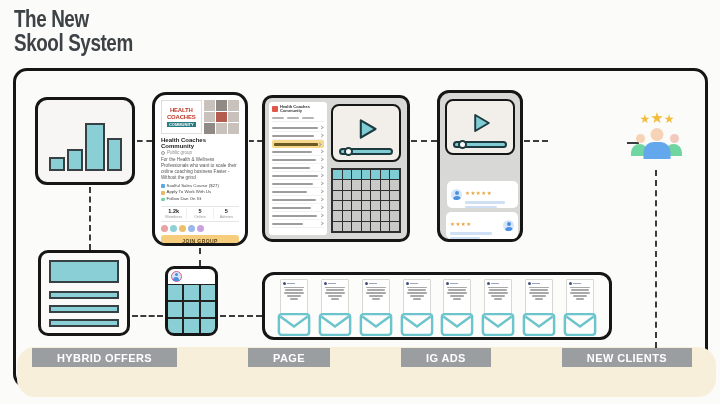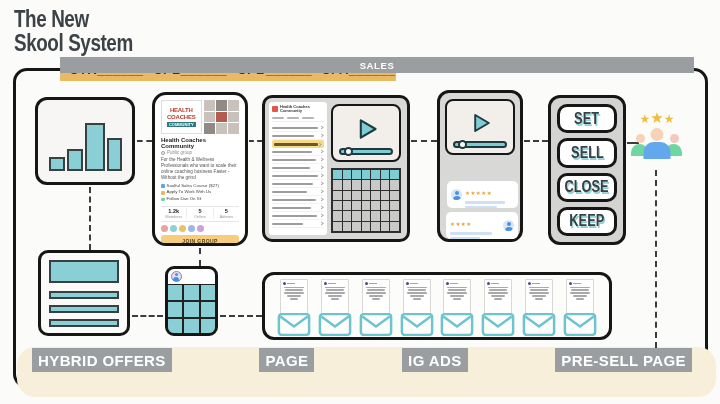--- a/index.html
+++ b/index.html
@@ -133,44 +133,35 @@
   .email { position:relative; width:36px; height:58px; }
   .ecard { position:absolute; left:50%; transform:translateX(-50%); top:0; width:28px; height:38px; background:#fff; border:1px solid #d8d8d4; border-radius:1px; padding:2px; }
   .ecard .eh { display:flex; gap:1px; align-items:center; margin-bottom:1.5px; }
   .ecard .eh i { width:3px; height:3px; background:#44507a; border-radius:50%; }
   .ecard .eh s { width:8px; height:1.5px; background:#9aa6c0; }
   .ecard .el { height:1.6px; background:#a9a9a9; border-radius:1px; margin:1.3px auto 0; }
   .env { position:absolute; left:50%; transform:translateX(-50%); bottom:0; }
 
   
   .bottom-labels { position:absolute; left:32px; width:660px; top:348px; display:flex; justify-content:space-between; z-index:6; }
-  .blabel { background:#9b9ea1; color:#fff; font-weight:bold; font-size:15px; letter-spacing:.4px; padding:4px 6px 3px; white-space:nowrap; }
+  .blabel { background:#9b9ea1; color:#fff; font-weight:bold; font-size:11px; letter-spacing:.4px; padding:4px 25px 3px; white-space:nowrap; }
 </style>
 </head>
 <body>
 
 <div class="stage">
 
   <div class="title">
     <div>The New</div>
     <div>Skool System</div>
   </div>
 
   <div class="frame"></div>
   <div class="cream"></div>
 
-  <div class="top-strip">
-      <div class="tl metric">CTR______</div>
-      <div class="tl stage">SKOOL COMMUNITY</div>
-      <div class="tl metric">CPL______</div>
-      <div class="tl stage">APPTS</div>
-      <div class="tl metric">CPB______</div>
-      <div class="tl stage">SALES</div>
-      <div class="tl metric">CPA______</div>
-    </div>
 
   <div class="dash-h" style="left:137px;top:140px;width:15px;"></div>
   <div class="dash-h" style="left:249px;top:140px;width:13px;"></div>
   <div class="dash-h" style="left:411px;top:140px;width:26px;"></div>
   <div class="dash-h" style="left:524px;top:140px;width:24px;"></div>
   <div class="dash-h" style="left:627px;top:142px;width:12px;"></div>
   <div class="dash-v" style="left:89px;top:187px;height:63px;"></div>
   <div class="dash-v" style="left:199px;top:248px;height:18px;"></div>
   <div class="dash-v" style="left:655px;top:170px;height:178px;"></div>
   <div class="dash-h" style="left:132px;top:315px;width:31px;"></div>
@@ -386,34 +377,20 @@
     <div class="bubble b2">
       <span class="bl">
         <span class="stars">★★★★</span>
         <span class="ln" style="width:42px;display:block;"></span>
         <span class="ln" style="width:30px;display:block;"></span>
       </span>
       <span class="av"></span>
     </div>
   </div>
 
-  <div class="inkbox sales-box">
-      <div class="pill">
-        <span>SET</span>
-      </div>
-      <div class="pill">
-        <span>SELL</span>
-      </div>
-      <div class="pill">
-        <span>CLOSE</span>
-      </div>
-      <div class="pill">
-        <span>KEEP</span>
-      </div>
-    </div>
 
   <div class="people">
     <div class="pstars">
       <span class="s1">★</span><span class="s2">★</span><span class="s3">★</span>
     </div>
     <div class="person pL">
         <div class="head"></div>
         <div class="torso"></div>
       </div>
     <div class="person pR">
@@ -591,16 +568,16 @@
       <rect x="2" y="2" width="32" height="22" rx="3" fill="#fdfdfc" stroke="#6cc4cc" stroke-width="2.6"></rect>
       <polyline points="3.5,4.5 18,15 32.5,4.5" fill="none" stroke="#6cc4cc" stroke-width="2.6"></polyline>
     </svg>
   </div>
 </div>
 
   <div class="bottom-labels">
       <div class="blabel">HYBRID OFFERS</div>
       <div class="blabel">PAGE</div>
       <div class="blabel">IG ADS</div>
-      <div class="blabel">PRE-SELL PAGE</div>
+      <div class="blabel">NEW CLIENTS</div>
     </div>
 
 </div>
 
 </body></html>

